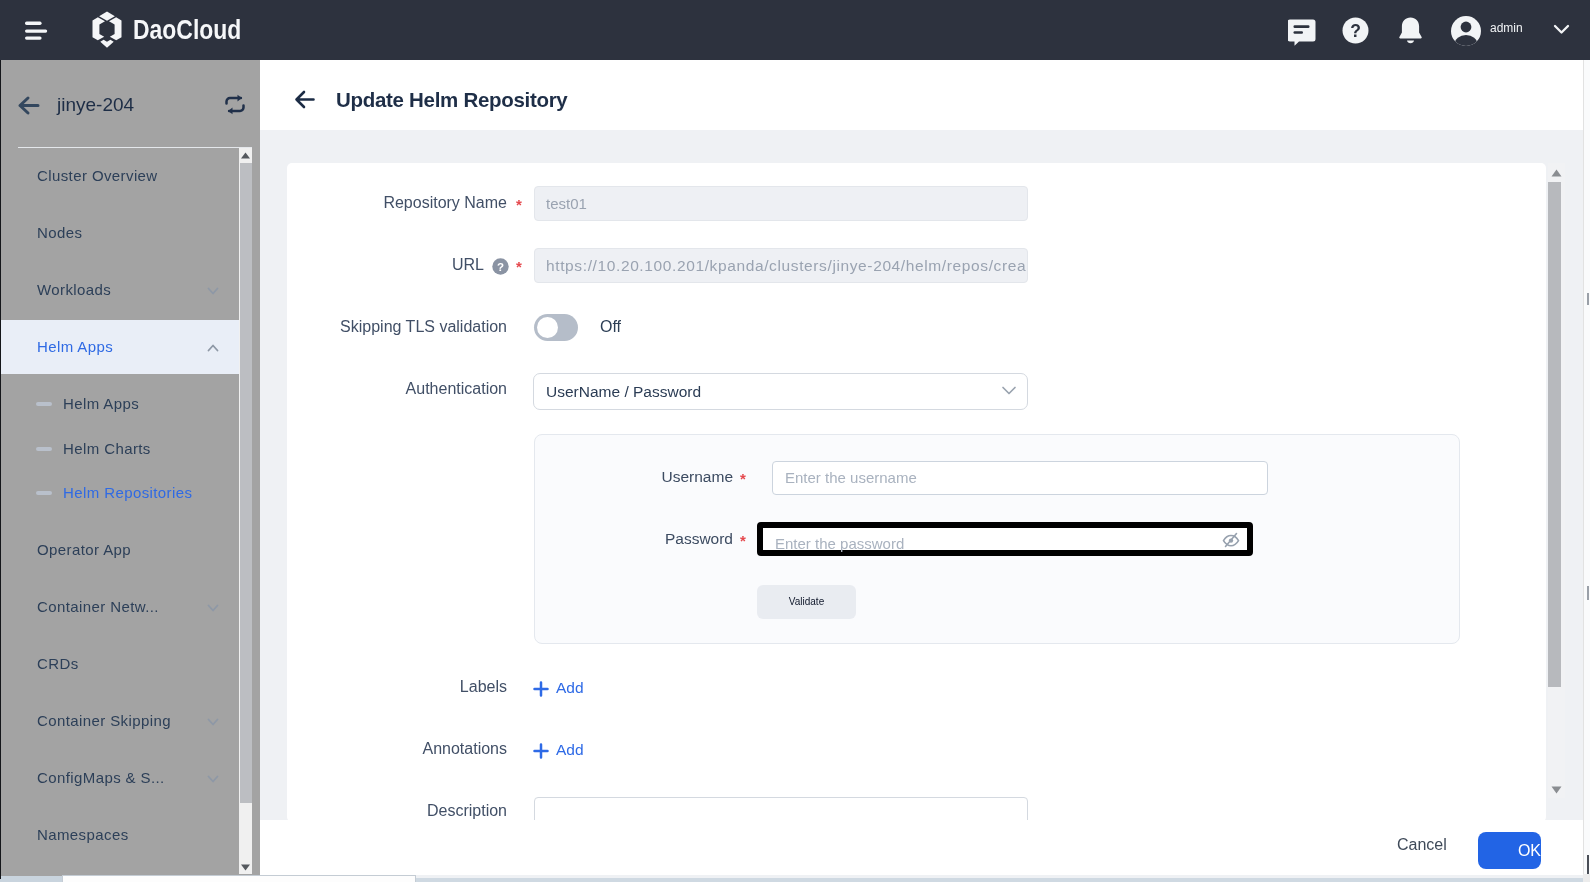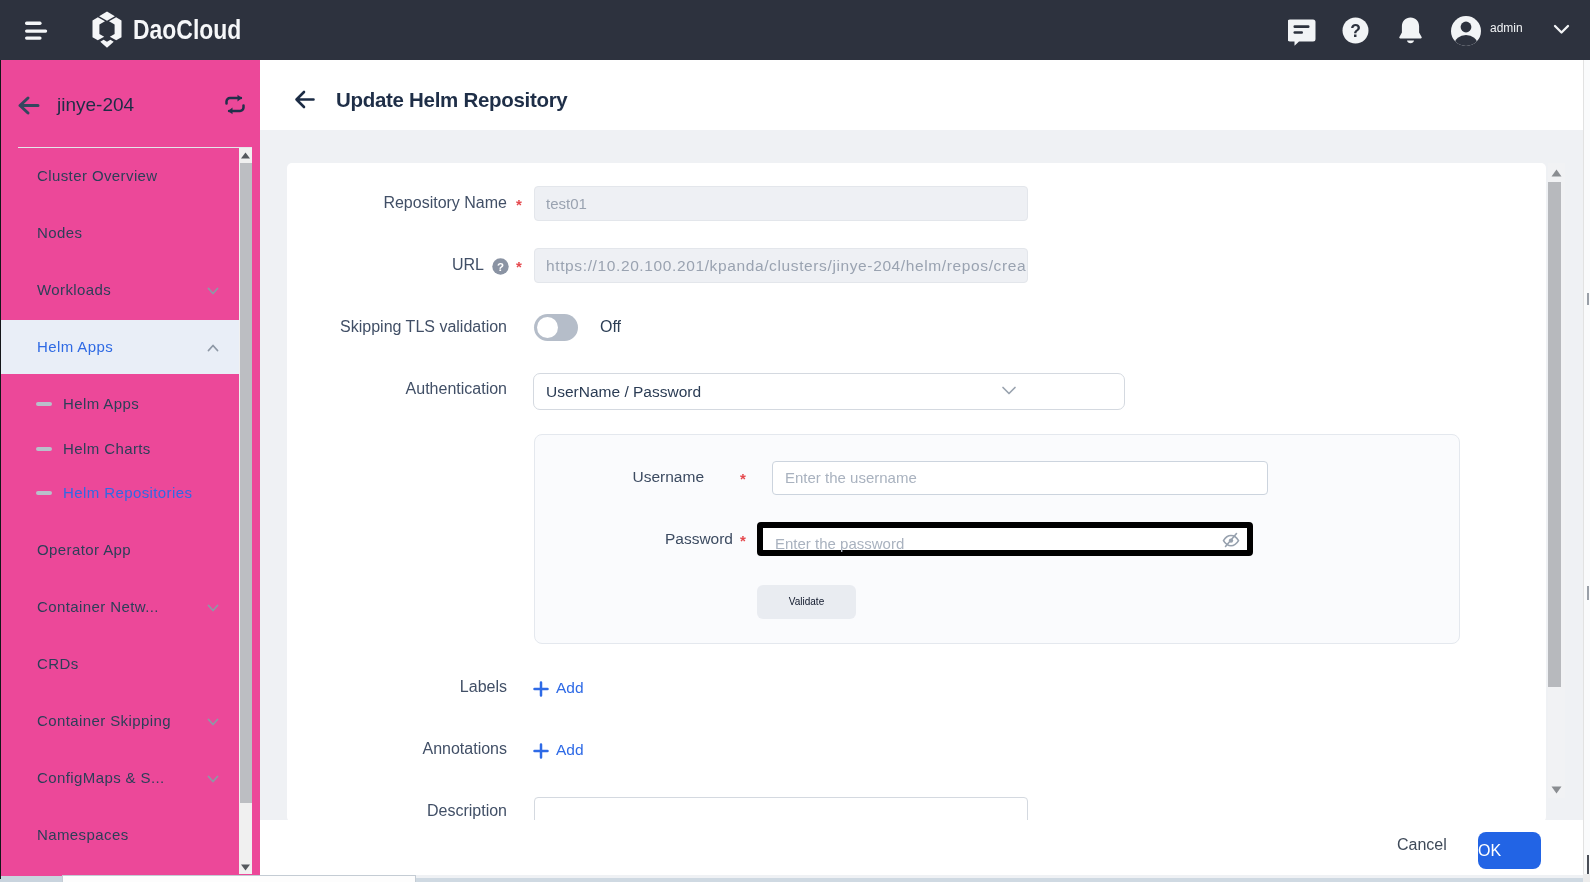--- a/index.html
+++ b/index.html
@@ -62,21 +62,21 @@
       <circle cx="16" cy="12" r="5.4"></circle>
       <ellipse cx="16" cy="29.5" rx="11.5" ry="9.5"></ellipse>
     </g>
   </svg>
   <div class="abs" style="left:1490px;top:21px;font-size:12px;font-weight:500;color:#f2f4f6;">admin</div>
   <svg class="abs" style="left:1553px;top:24px;" width="17" height="12" viewBox="0 0 17 12">
     <polyline points="2,2 8.5,8.5 15,2" fill="none" stroke="#f2f4f6" stroke-width="2.3" stroke-linecap="round" stroke-linejoin="round"></polyline>
   </svg>
 </div>
 
-<div class="abs" id="sidebar" style="left:0;top:60px;width:260px;height:822px;background:#ec4899;">
+<div class="abs" id="sidebar" style="left:0;top:60px;width:260px;height:822px;background:#a3a3a3;">
 
   <svg class="abs" style="left:17px;top:35px;" width="23" height="21" viewBox="0 0 23 21">
     <path d="M21 10.5 H3 M11 3 l-8 7.5 8 7.5" fill="none" stroke="#33475e" stroke-width="3" stroke-linecap="round" stroke-linejoin="round"></path>
   </svg>
   <div class="abs" style="left:57px;top:34px;font-size:19px;font-weight:500;color:#1d2d46;">jinye-204</div>
 
   <svg class="abs" style="left:224px;top:34px;" width="22" height="21" viewBox="0 0 22 21">
     <path d="M2.5 9.5 v-2 a3.4 3.4 0 0 1 3.4 -3.4 h11" fill="none" stroke="#20304a" stroke-width="2.5" stroke-linecap="round"></path>
     <path d="M13.5 .8 l4.3 3.3 -4.3 3.3 Z" fill="#20304a"></path>
     <path d="M19.5 11.5 v2 a3.4 3.4 0 0 1 -3.4 3.4 h-11" fill="none" stroke="#20304a" stroke-width="2.5" stroke-linecap="round"></path>
@@ -147,30 +147,30 @@
   <div class="abs" style="left:534px;top:248px;width:494px;height:35px;box-sizing:border-box;
        background:#eef0f4;border:1px solid #e3e6eb;border-radius:4px;overflow:hidden;white-space:nowrap;
        font-size:15.5px;letter-spacing:0.62px;color:#9aa3b1;line-height:33px;padding-left:11px;">https://10.20.100.201/kpanda/clusters/jinye-204/helm/repos/crea</div>
 
   <div class="lbl" style="right:1083px;top:318px;">Skipping TLS validation</div>
   <div class="abs" style="left:534px;top:314px;width:44px;height:27px;border-radius:14px;background:#b5bdc9;"></div>
   <div class="abs" style="left:537px;top:317px;width:21px;height:21px;border-radius:50%;background:#fff;"></div>
   <div class="abs" style="left:600px;top:318px;font-size:16px;color:#2c3e55;">Off</div>
 
   <div class="lbl" style="right:1083px;top:380px;">Authentication</div>
-  <div class="abs" style="left:533px;top:373px;width:592px;height:37px;box-sizing:border-box;
+  <div class="abs" style="left:533px;top:373px;width:495px;height:37px;box-sizing:border-box;
        background:#fff;border:1px solid #d4d9e0;border-radius:7px;
        font-size:15.5px;color:#2b3c54;line-height:35px;padding-left:12px;">UserName / Password</div>
   <svg class="abs" style="left:1001px;top:385px;" width="16" height="12" viewBox="0 0 16 12">
     <polyline points="2,2.5 8,8.5 14,2.5" fill="none" stroke="#9aa3af" stroke-width="1.7" stroke-linecap="round" stroke-linejoin="round"></polyline>
   </svg>
 
   <div class="abs" style="left:534px;top:434px;width:926px;height:210px;box-sizing:border-box;
        background:#fafbfd;border:1px solid #e4e8ee;border-radius:8px;"></div>
-  <div class="lbl" style="right:886px;top:468px;font-size:15.5px;color:#3c4b61;">Username</div>
+  <div class="lbl" style="right:857px;top:468px;font-size:15.5px;color:#3c4b61;">Username</div>
   <div class="ast" style="left:740px;top:470px;">*</div>
   <div class="abs" style="left:772px;top:461px;width:496px;height:34px;box-sizing:border-box;
        background:#fff;border:1px solid #ccd4de;border-radius:4px;
        font-size:15px;color:#a9b2bf;line-height:32px;padding-left:12px;">Enter the username</div>
   <div class="lbl" style="right:857px;top:530px;font-size:15.5px;color:#3c4b61;">Password</div>
   <div class="ast" style="left:740px;top:532px;">*</div>
   <div class="abs" style="left:757px;top:522px;width:496px;height:34px;box-sizing:border-box;
        background:#fff;border:6px solid #000000;border-radius:4px;
        font-size:15px;color:#a9b2bf;line-height:32px;padding-left:12px;">Enter the password</div>
   <svg class="abs" style="left:1221px;top:530px;" width="20" height="19" viewBox="0 0 20 19">
@@ -194,21 +194,21 @@
   <div class="abs" style="left:556px;top:741px;font-size:15.5px;font-weight:500;color:#2e6ae6;">Add</div>
 
   <div class="lbl" style="right:1083px;top:802px;">Description</div>
   <div class="abs" style="left:534px;top:797px;width:494px;height:60px;box-sizing:border-box;
        background:#fff;border:1px solid #d4d9e0;border-radius:4px;"></div>
 </div>
 
 <div class="abs" id="bottombar" style="left:260px;top:820px;width:1323px;height:55px;background:#fff;z-index:20;">
   <div class="abs" style="left:1137px;top:16px;font-size:16px;color:#3f4a59;">Cancel</div>
   <div class="abs" style="left:1218px;top:12px;width:63px;height:37px;background:#2264e5;border-radius:8px;
-       color:#fff;font-size:16px;text-align:left;line-height:37px;">OK</div>
+       color:#fff;font-size:16px;text-align:right;line-height:37px;">OK</div>
 </div>
 
 <div id="scrollbars">
 
   <div class="abs" style="left:239px;top:148px;width:13px;height:726px;background:#f0f0f0;"></div>
   <svg class="abs" style="left:240px;top:151px;" width="11" height="9" viewBox="0 0 11 9">
       <path d="M5.5 1.5 L10 7.5 H1 Z" fill="#55595e"></path>
     </svg>
   <div class="abs" style="left:239.5px;top:163px;width:12px;height:640px;background:#bcbec2;"></div>
   <svg class="abs" style="left:240px;top:863px;" width="11" height="9" viewBox="0 0 11 9">

